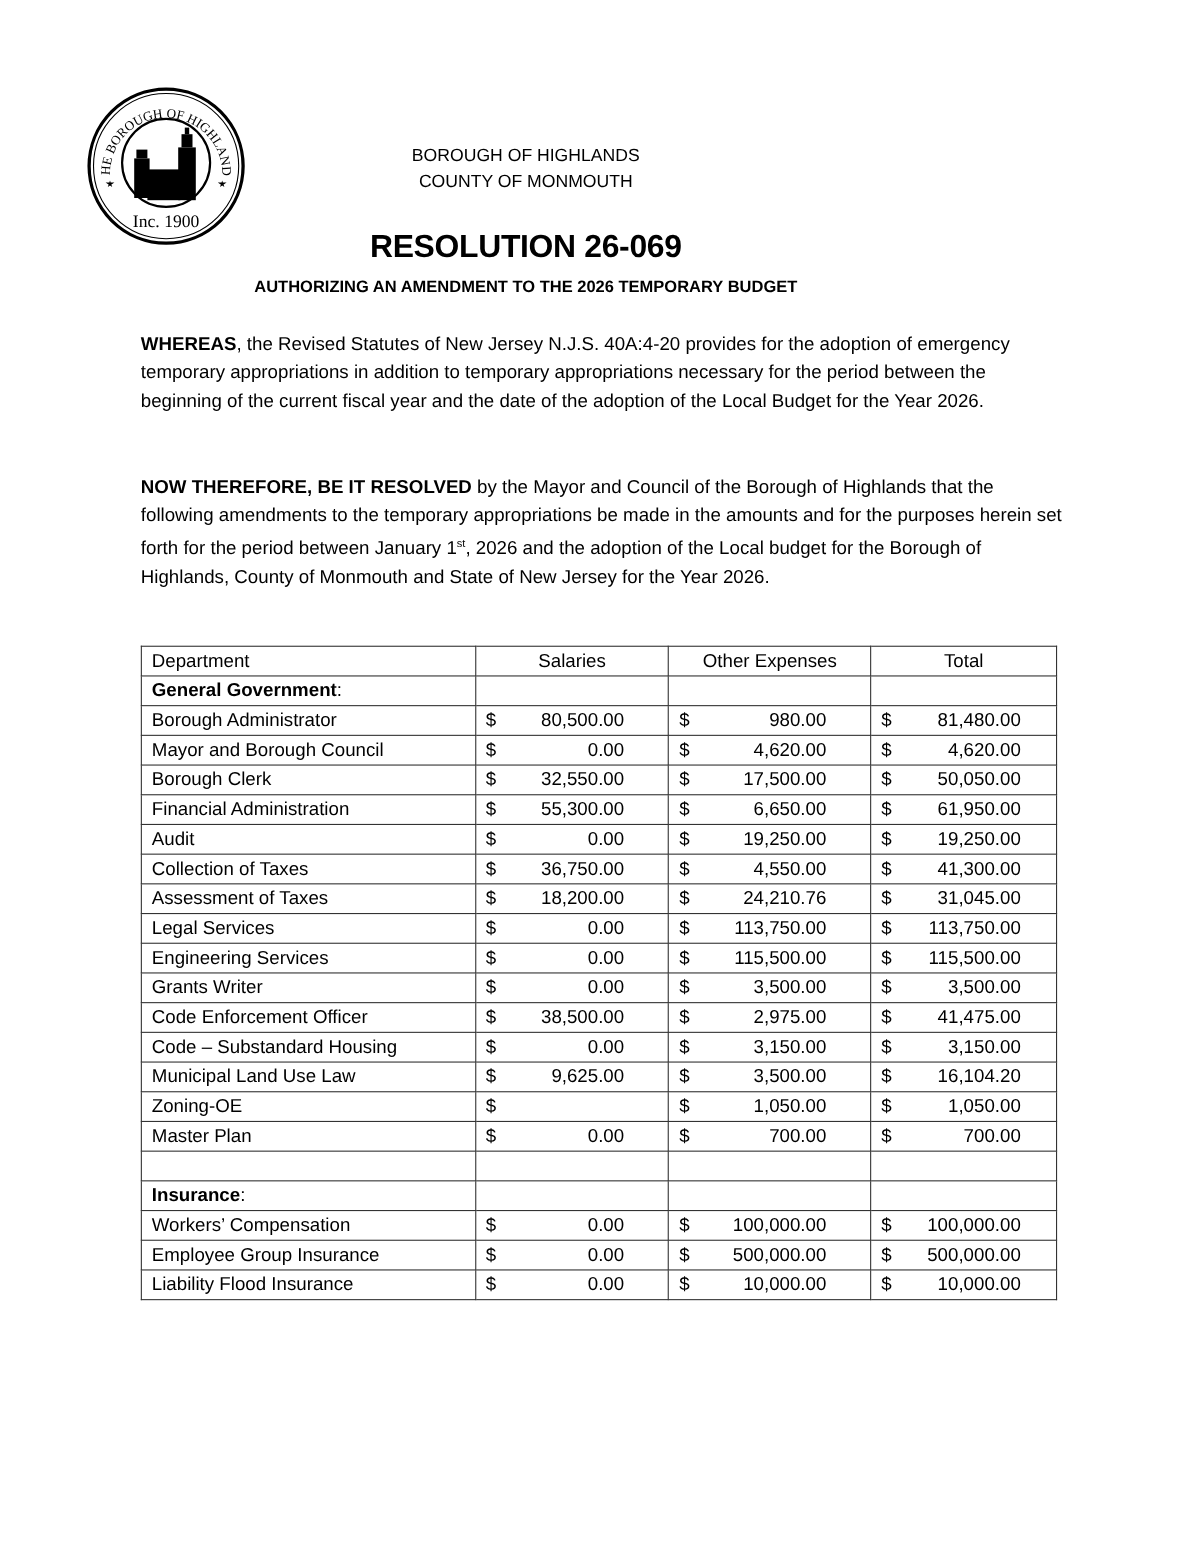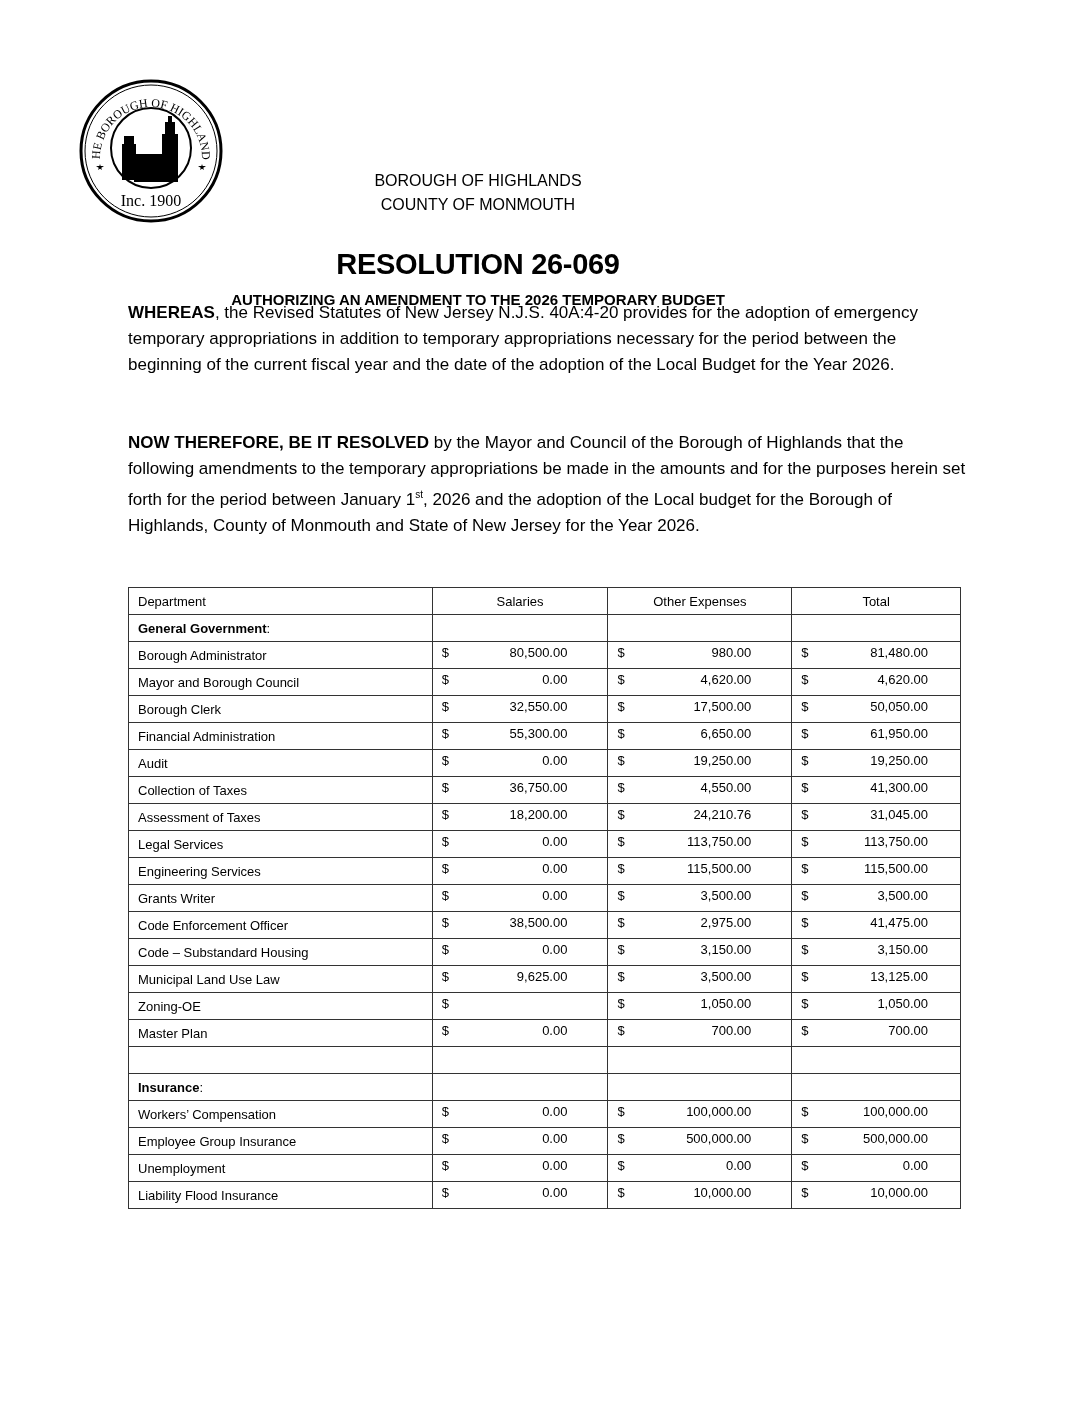--- a/index.html
+++ b/index.html
@@ -1,25 +1,25 @@
 <!DOCTYPE html>
 <html><head>
 <meta charset="utf-8">
 <style>
   html, body { margin:0; padding:0; background:#ffffff; }
   body { width:1088px; height:1408px; position:relative; overflow:hidden;
          font-family:"Liberation Sans", sans-serif; color:#000; }
   .seal { position:absolute; left:78px; top:78px; width:146px; height:146px; }
-  .hdr { position:absolute; left:0; width:956px; text-align:center;margin-top:39px; }
+  .hdr { position:absolute; left:0; width:956px; text-align:center; }
   .hdr-line { font-size:16px; line-height:24px; }
   .title { font-size:29px; font-weight:bold; letter-spacing:-0.3px; }
   .subtitle { font-size:15px; font-weight:bold; }
   .para { position:absolute; left:128px; width:840px; font-size:17px; line-height:26px; }
   .para b { font-weight:bold;margin-top:24px; }
-  table.budget { position:absolute; left:128px; top:587px; width:833px; border-collapse:collapse; font-size:13px; }
+  table.budget { position:absolute; left:128px; top:587px; width:833px; border-collapse:collapse; font-size:17px; }
   table.budget td { border:1px solid #333; height:26px; padding:0; }
   td.dept { width:294px; padding-left:9px !important; }
   td.money { position:relative; }
   td.sal { width:175px; } td.oe { width:183px; } td.tot { width:168px; }
   .cur { position:absolute; left:9px; top:3px; }
   .amt { position:absolute; right:40px; top:3px; }
   td.tot .amt { right:32px; }
   td.center { text-align:center; }
   .bold { font-weight:bold; }
 </style>
@@ -263,21 +263,21 @@
         <td class="money sal">
           <span class="cur">$</span>
           <span class="amt">9,625.00</span>
         </td>
         <td class="money oe">
           <span class="cur">$</span>
           <span class="amt">3,500.00</span>
         </td>
         <td class="money tot">
           <span class="cur">$</span>
-          <span class="amt">13,125.00</span>
+          <span class="amt">16,104.20</span>
         </td>
       </tr>
       <tr>
         <td class="dept">Zoning-OE</td>
         <td class="money sal">
           <span class="cur">$</span>
           <span class="amt"></span>
         </td>
         <td class="money oe">
           <span class="cur">$</span>
@@ -339,35 +339,20 @@
         <td class="money oe">
           <span class="cur">$</span>
           <span class="amt">500,000.00</span>
         </td>
         <td class="money tot">
           <span class="cur">$</span>
           <span class="amt">500,000.00</span>
         </td>
       </tr>
       <tr>
-        <td class="dept">Unemployment</td>
-        <td class="money sal">
-          <span class="cur">$</span>
-          <span class="amt">0.00</span>
-        </td>
-        <td class="money oe">
-          <span class="cur">$</span>
-          <span class="amt">0.00</span>
-        </td>
-        <td class="money tot">
-          <span class="cur">$</span>
-          <span class="amt">0.00</span>
-        </td>
-      </tr>
-      <tr>
         <td class="dept">Liability Flood Insurance</td>
         <td class="money sal">
           <span class="cur">$</span>
           <span class="amt">0.00</span>
         </td>
         <td class="money oe">
           <span class="cur">$</span>
           <span class="amt">10,000.00</span>
         </td>
         <td class="money tot">

